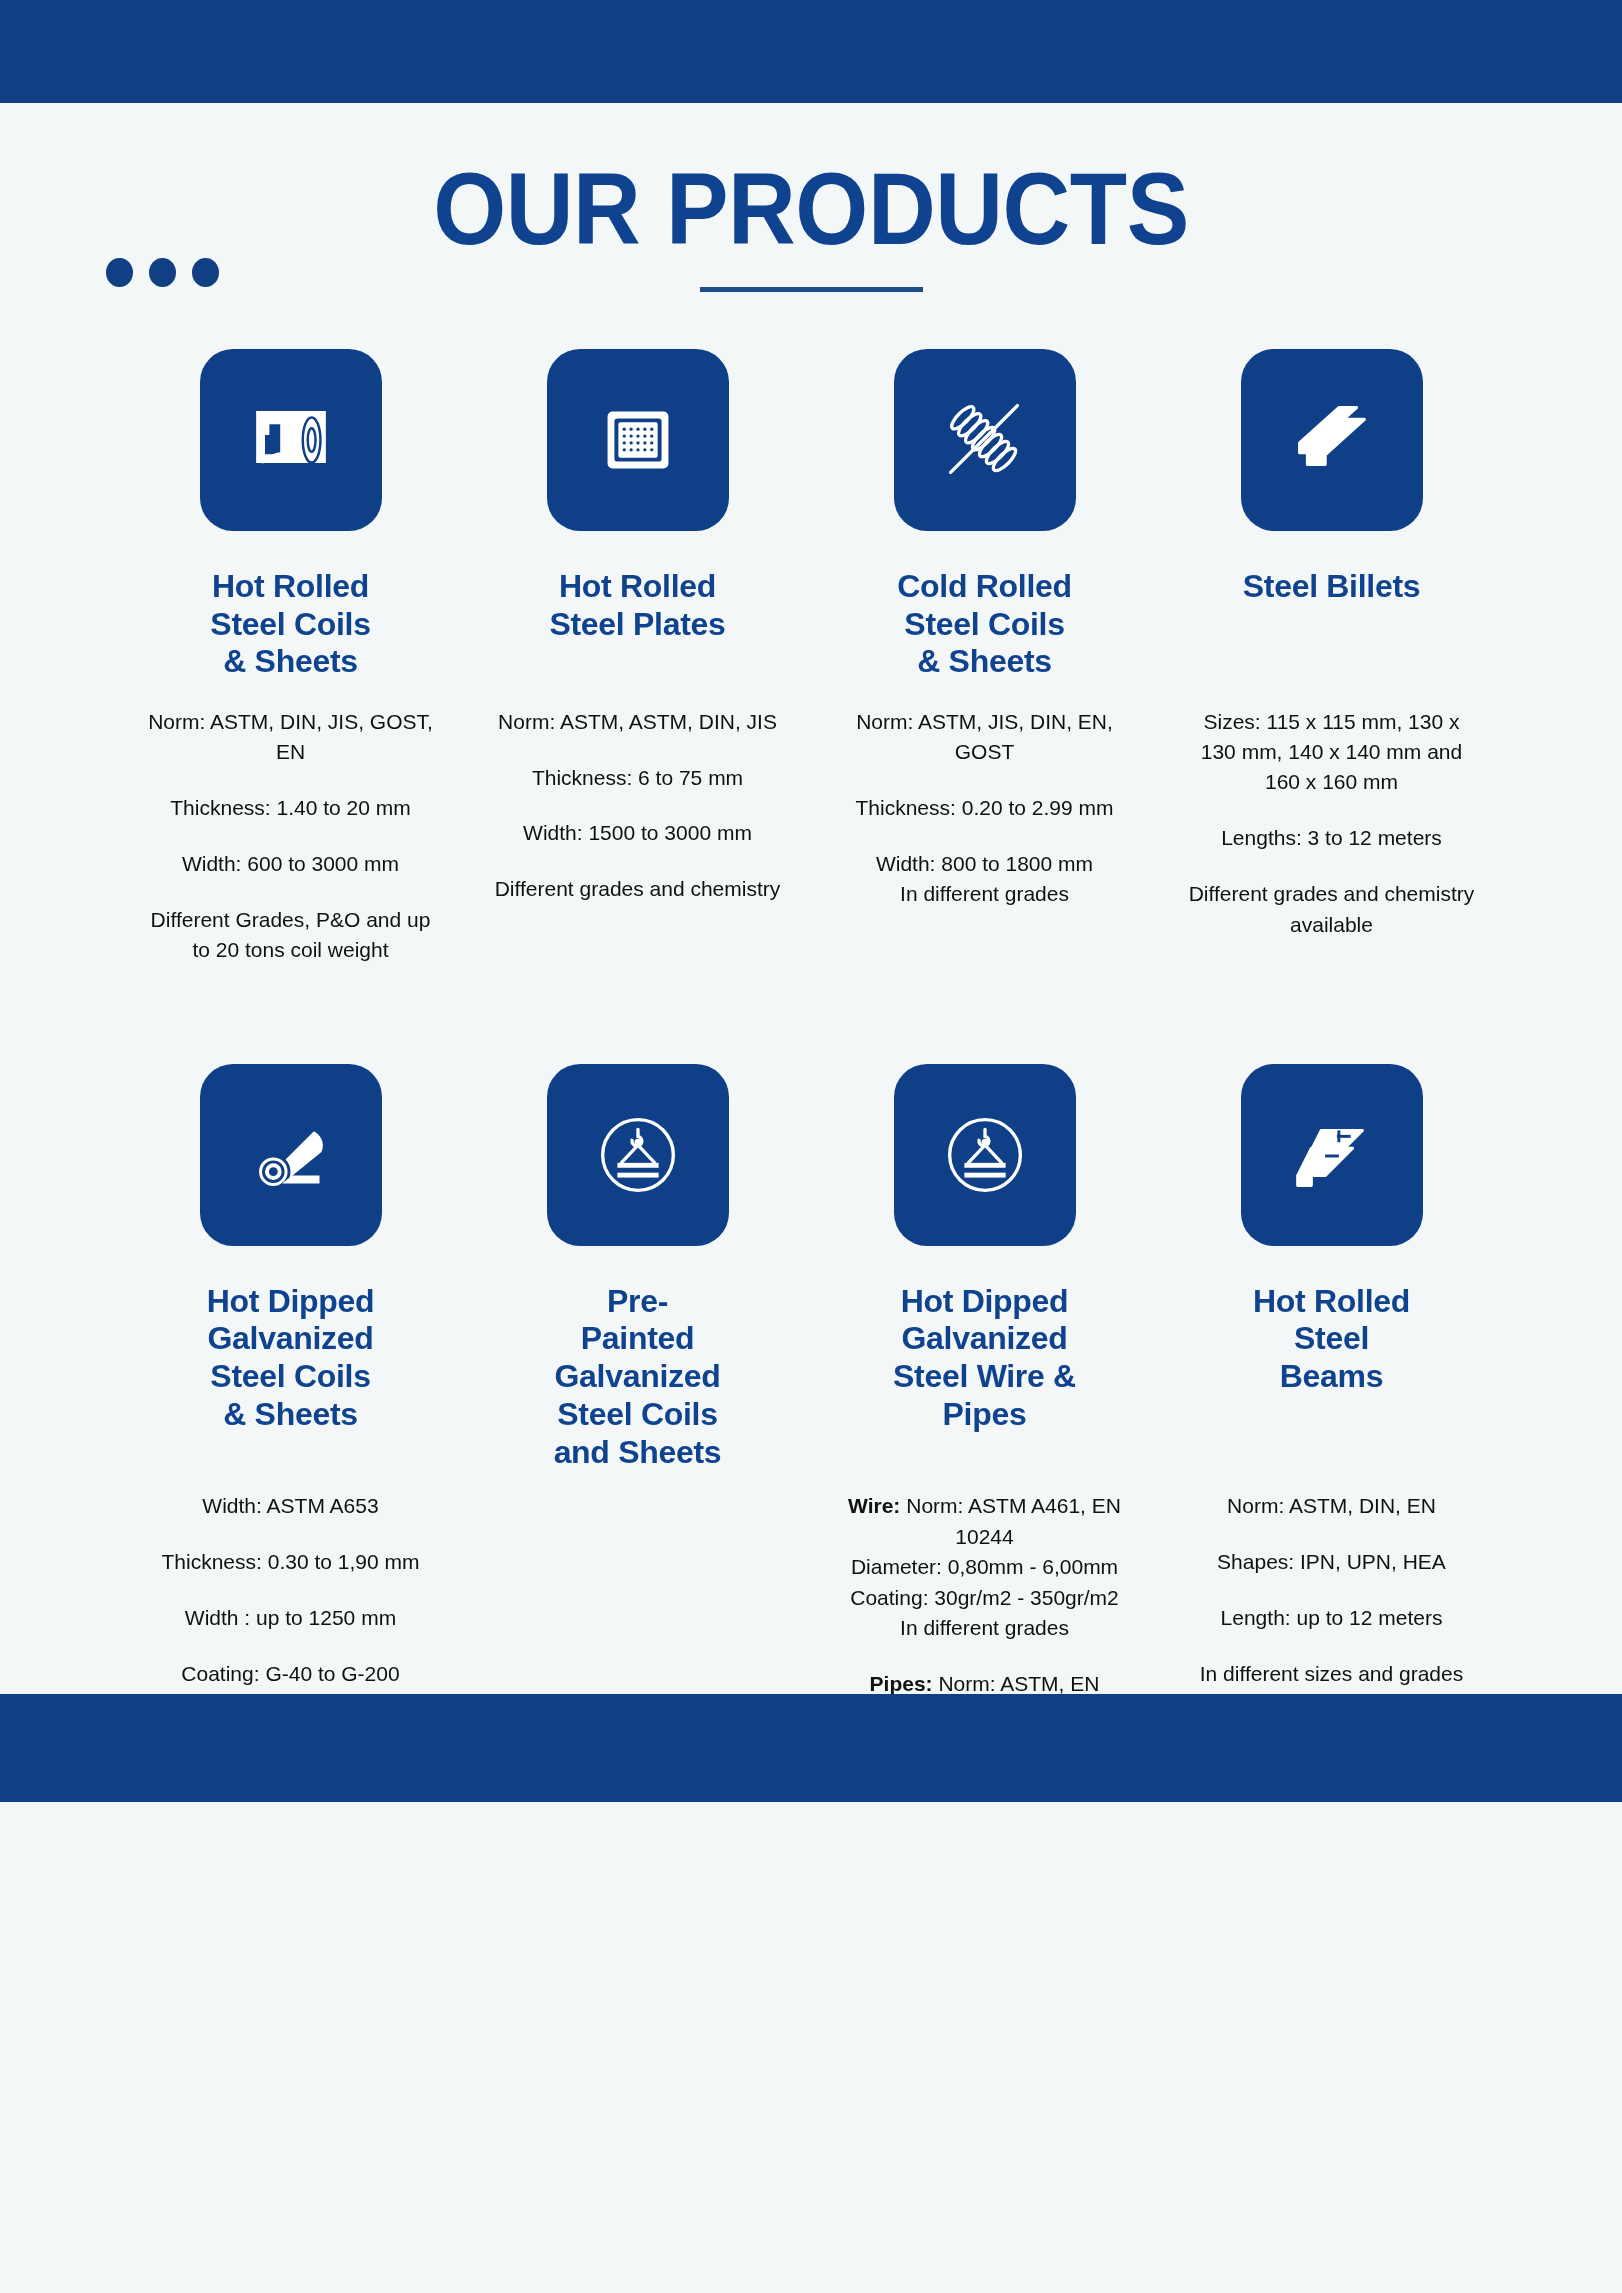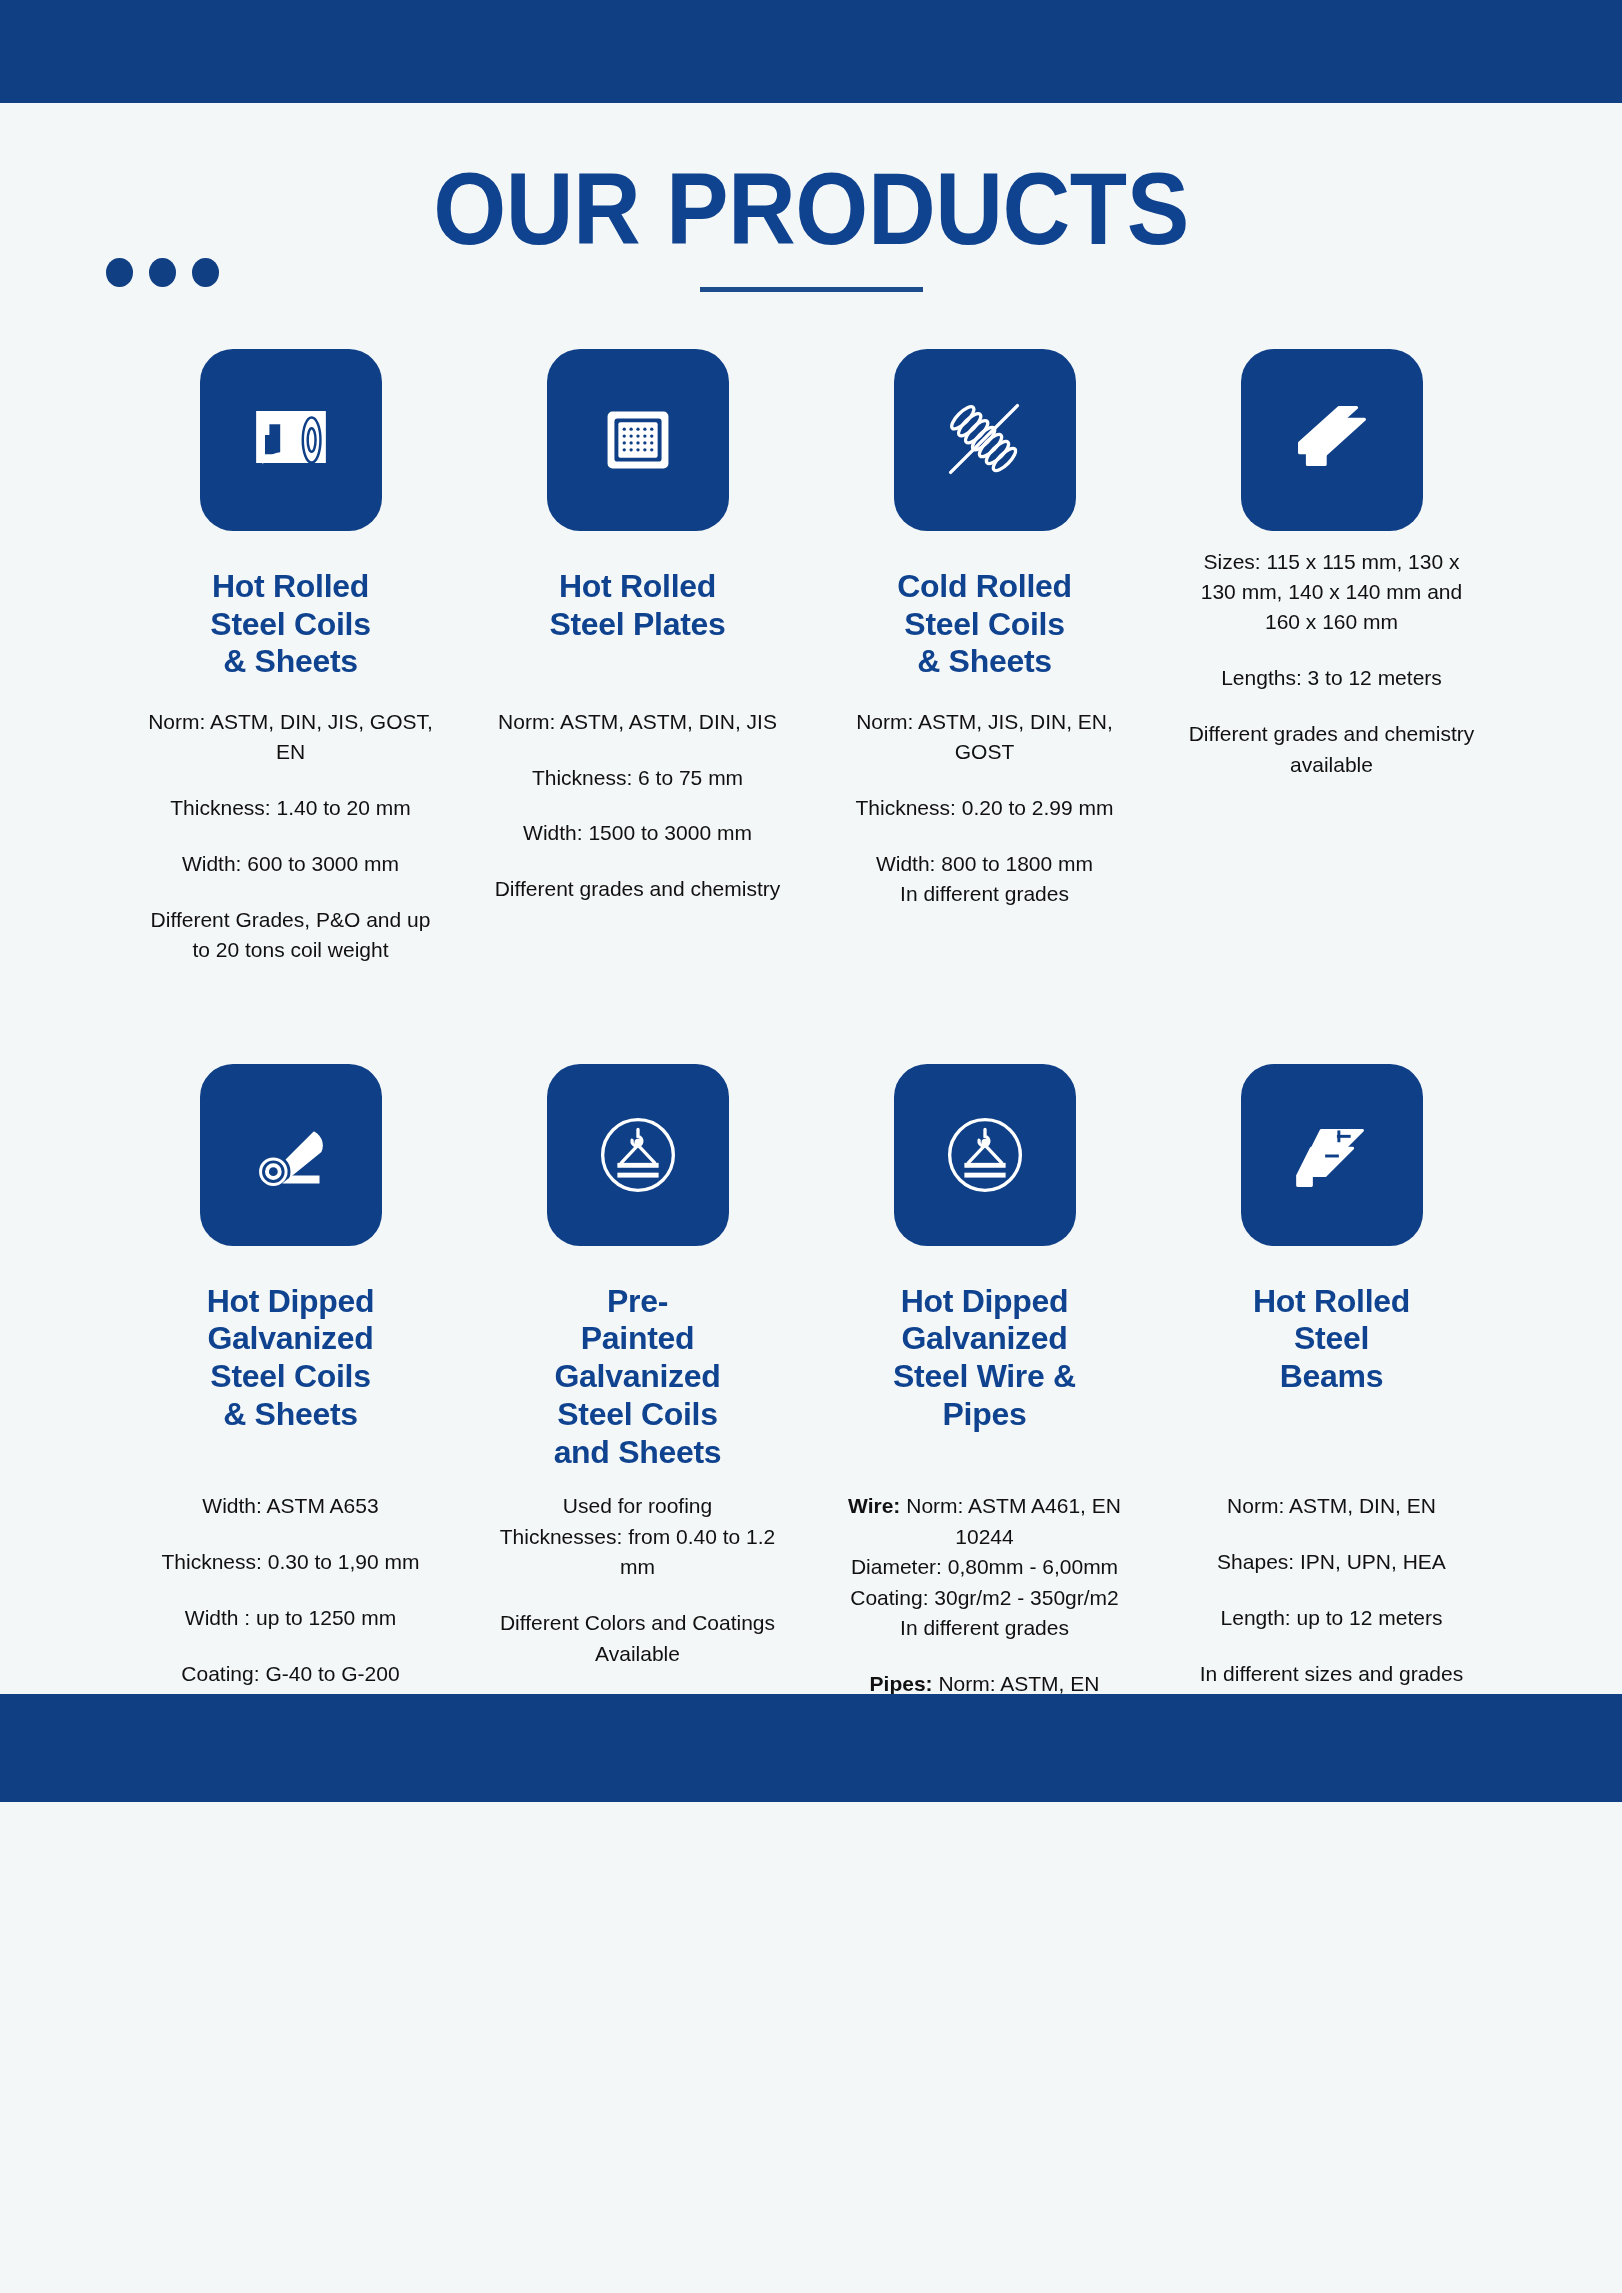--- a/index.html
+++ b/index.html
@@ -261,20 +261,21 @@
       <div class="icon-tile">
         <svg width="108" height="108" viewBox="0 0 110 110" fill="none" stroke="#fff" stroke-width="3.2" stroke-linejoin="round">
           <path d="M30 70 L70 34 L88 34 L48 70 Z" fill="#fff"></path>
           <path d="M22 58 L62 22 L80 22 L40 58 Z" fill="#fff"></path>
           <path d="M22 58 L22 68 L40 68 L40 58" fill="#fff"></path>
           <path d="M30 70 L30 80 L48 80 L48 70" fill="#fff"></path>
           <path d="M62 22 L62 32"></path>
           <path d="M70 34 L70 44"></path>
         </svg>
       </div>
+      <div class="card-title">Steel Billets</div>
       <div class="card-body">
         <p>Sizes: 115 x 115 mm, 130 x 130 mm, 140 x 140 mm and 160 x 160 mm</p>
         <p>Lengths: 3 to 12 meters</p>
         <p>Different grades and chemistry available</p>
       </div>
     </div>
 
   </div>
 
   <div class="grid r2 row2">
@@ -304,24 +305,20 @@
         <svg width="108" height="108" viewBox="0 0 110 110" fill="none" stroke="#fff" stroke-width="3.4" stroke-linecap="round">
           <circle cx="55" cy="55" r="36"></circle>
           <path d="M55 29 L55 36 a5 5 0 1 1 -6 4"></path>
           <circle cx="55" cy="42" r="3.6" fill="#fff" stroke="none"></circle>
           <path d="M55 45 L38 63 M55 45 L72 63"></path>
           <rect x="34" y="63" width="42" height="5" fill="#fff" stroke="none"></rect>
           <rect x="34" y="73" width="42" height="5" fill="#fff" stroke="none"></rect>
         </svg>
       </div>
       <div class="card-title">Pre-<br>Painted<br>Galvanized<br>Steel Coils<br>and Sheets</div>
-      <div class="card-body">
-        <p>Used for roofing<br>Thicknesses: from 0.40 to 1.2 mm</p>
-        <p>Different Colors and Coatings Available</p>
-      </div>
     </div>
 
     <div class="card">
       <div class="icon-tile">
         <svg width="108" height="108" viewBox="0 0 110 110" fill="none" stroke="#fff" stroke-width="3.4" stroke-linecap="round">
           <circle cx="55" cy="55" r="36"></circle>
           <path d="M55 29 L55 36 a5 5 0 1 1 -6 4"></path>
           <circle cx="55" cy="42" r="3.6" fill="#fff" stroke="none"></circle>
           <path d="M55 45 L38 63 M55 45 L72 63"></path>
           <rect x="34" y="63" width="42" height="5" fill="#fff" stroke="none"></rect>

